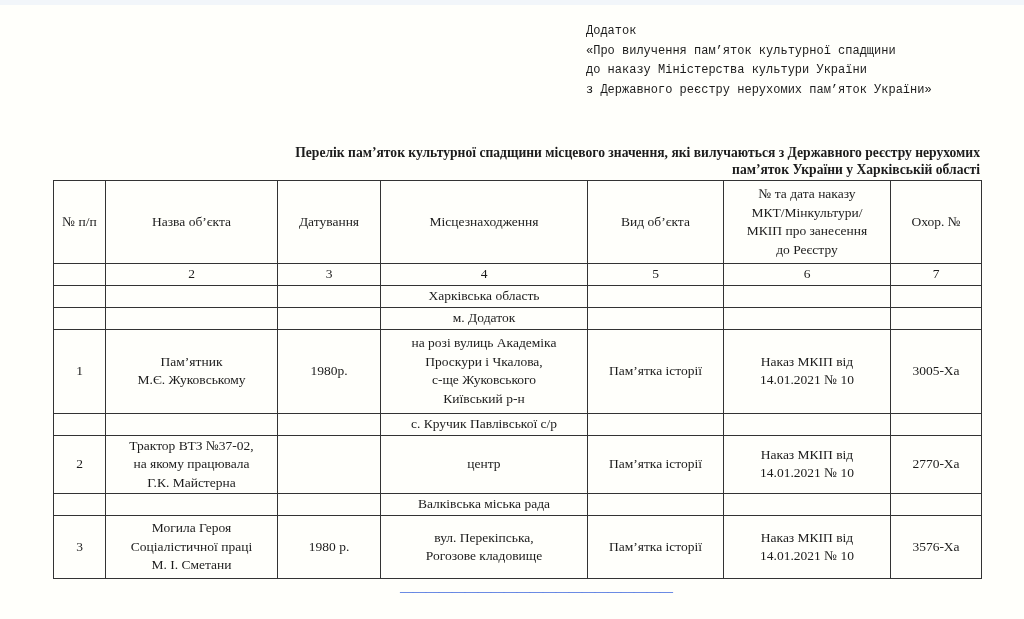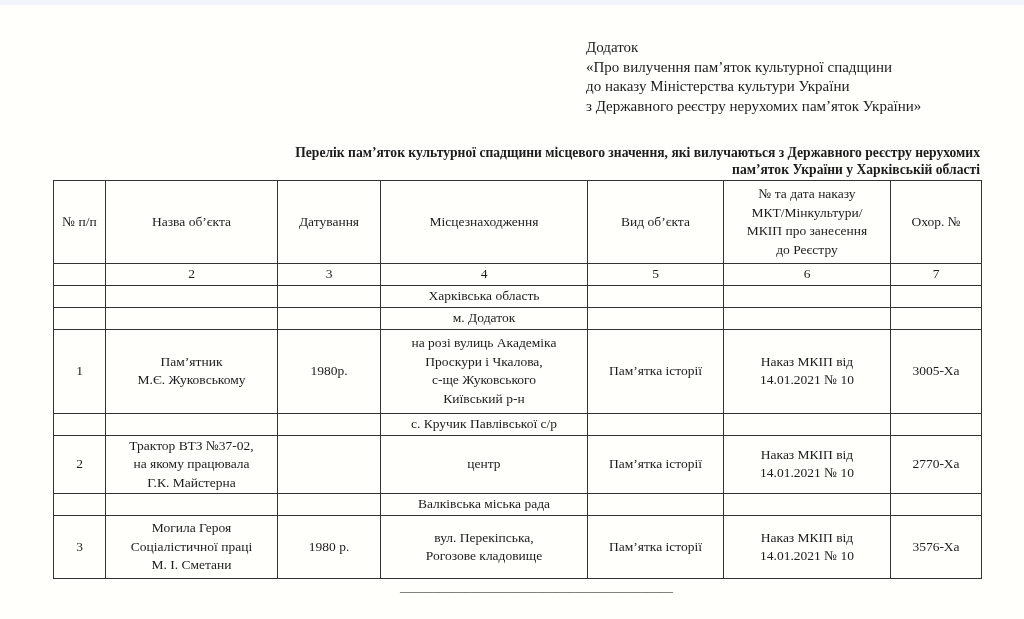--- a/index.html
+++ b/index.html
@@ -18,24 +18,25 @@
   }
   .top-strip {
     position: absolute;
     left: 0; top: 0;
     width: 100%; height: 5px;
     background: #f2f6fa;
   }
   .annex {
     position: absolute;
     left: 586px;
-    top: 38px;
-    font-size: 15px;
+    top: 22px;
+    font-size: 12px;
     line-height: 19.5px;
     white-space: nowrap;
+    font-family: Liberation Mono, monospace;
   }
   .doc-title {
     position: absolute;
     left: 50px;
     top: 144px;
     width: 930px;
     text-align: right;
     font-weight: bold;
     font-size: 13.6px;
     line-height: 17px;
@@ -77,21 +78,21 @@
   tr.r-loc    { height: 22px; }
   tr.r-item1  { height: 84px; }
   tr.r-item2  { height: 58px; }
   tr.r-item3  { height: 63px; }
   .signature-line {
     position: absolute;
     left: 400px;
     top: 579px;
     font-size: 13px;
     letter-spacing: 0px;
-    color: #404040;
+    color: #1d4ed8;
     white-space: nowrap;
   }
 </style>
 </head>
 <body>
 
 <div class="page">
 
   <div class="top-strip"></div>
 

